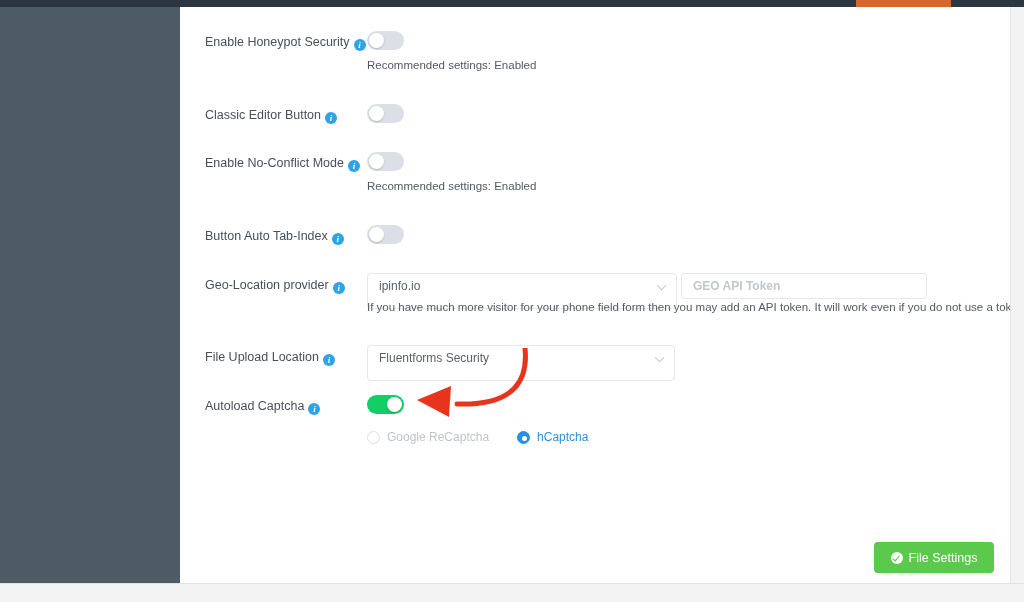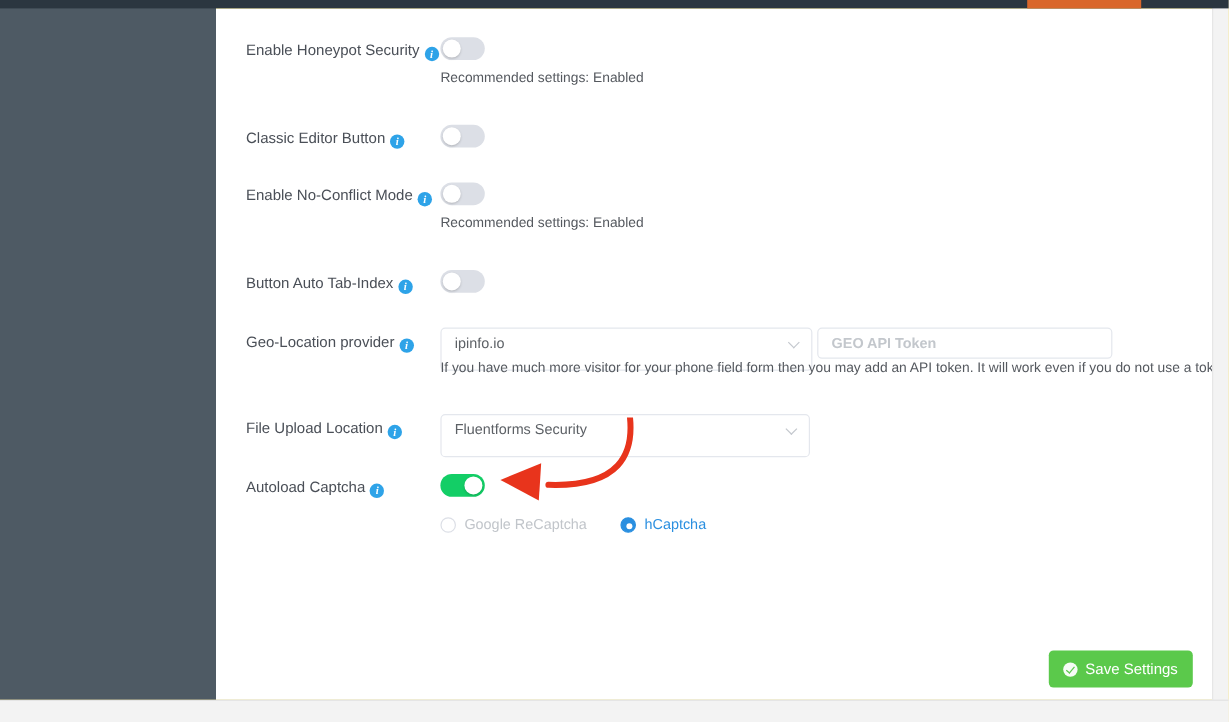--- a/index.html
+++ b/index.html
@@ -9,21 +9,21 @@
     height: 602px;
     overflow: hidden;
     font-family: "Liberation Sans", sans-serif;
     background: #f1f1f1;
   }
 
   #app {
     position: relative;
     width: 1024px;
     height: 602px;
-    background: #fde047;
+    background: #c2410c;
   }
 
   
   .topbar {
     position: absolute;
     top: 0; left: 0;
     width: 1024px; height: 7px;
     background: #2b3640;
     z-index: 6;
   }
@@ -393,21 +393,21 @@
         <div class="radio-item selected">
           <span class="radio-dot"></span>
           <span class="radio-label">hCaptcha</span>
         </div>
       </div>
 
     </div>
 
     <button class="save-btn">
       <span class="check-icon"></span>
-      <span>Save Settings</span>
+      <span>File Settings</span>
     </button>
   </div>
 
   <svg class="annotation" viewBox="0 0 135 70">
     <path d="M130 0 C133 30, 122 58, 62 56" fill="none" stroke="#e8341c" stroke-width="5" stroke-linecap="round"></path>
     <polygon points="22,52 56,38 54,69" fill="#e8341c"></polygon>
   </svg>
 
   <div class="gutter-right"></div>
   <div class="gutter-bottom"></div>

